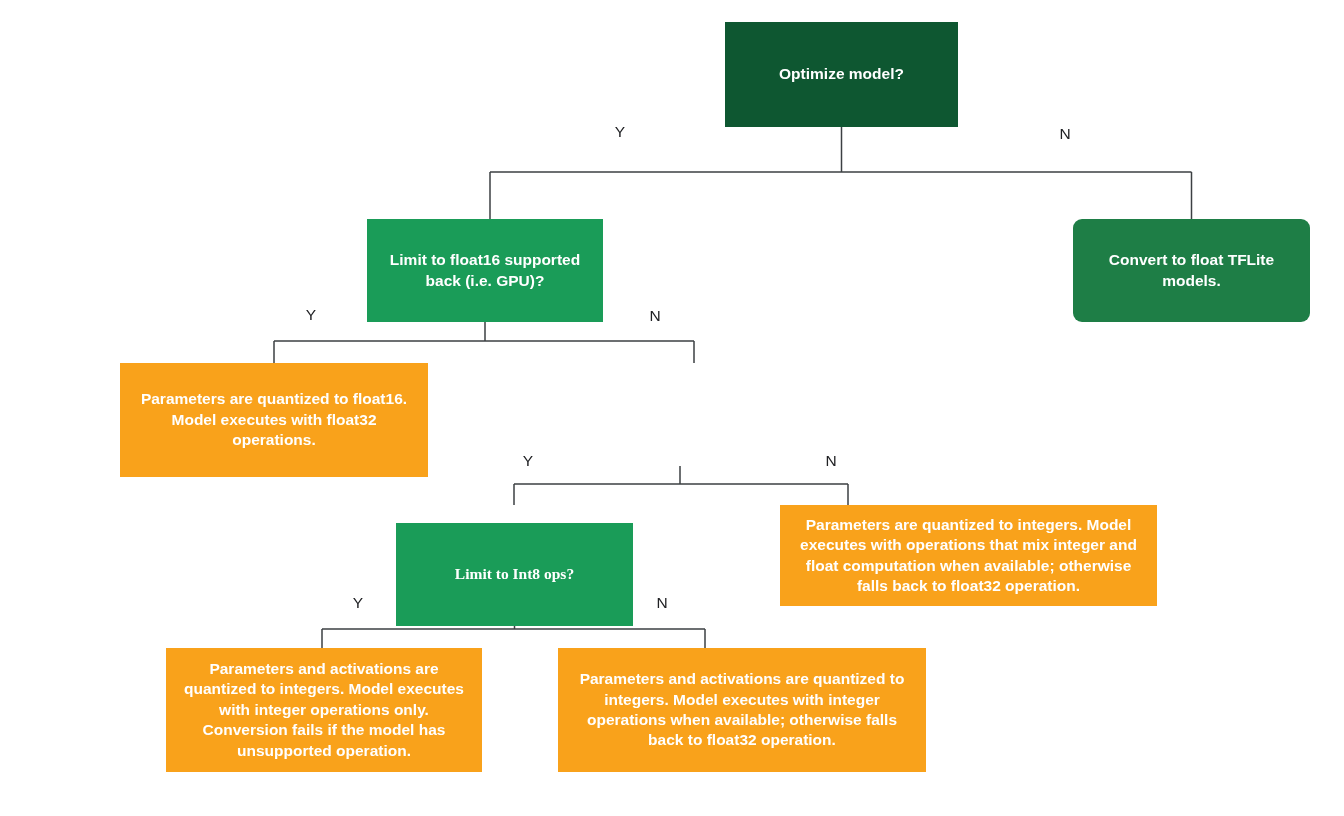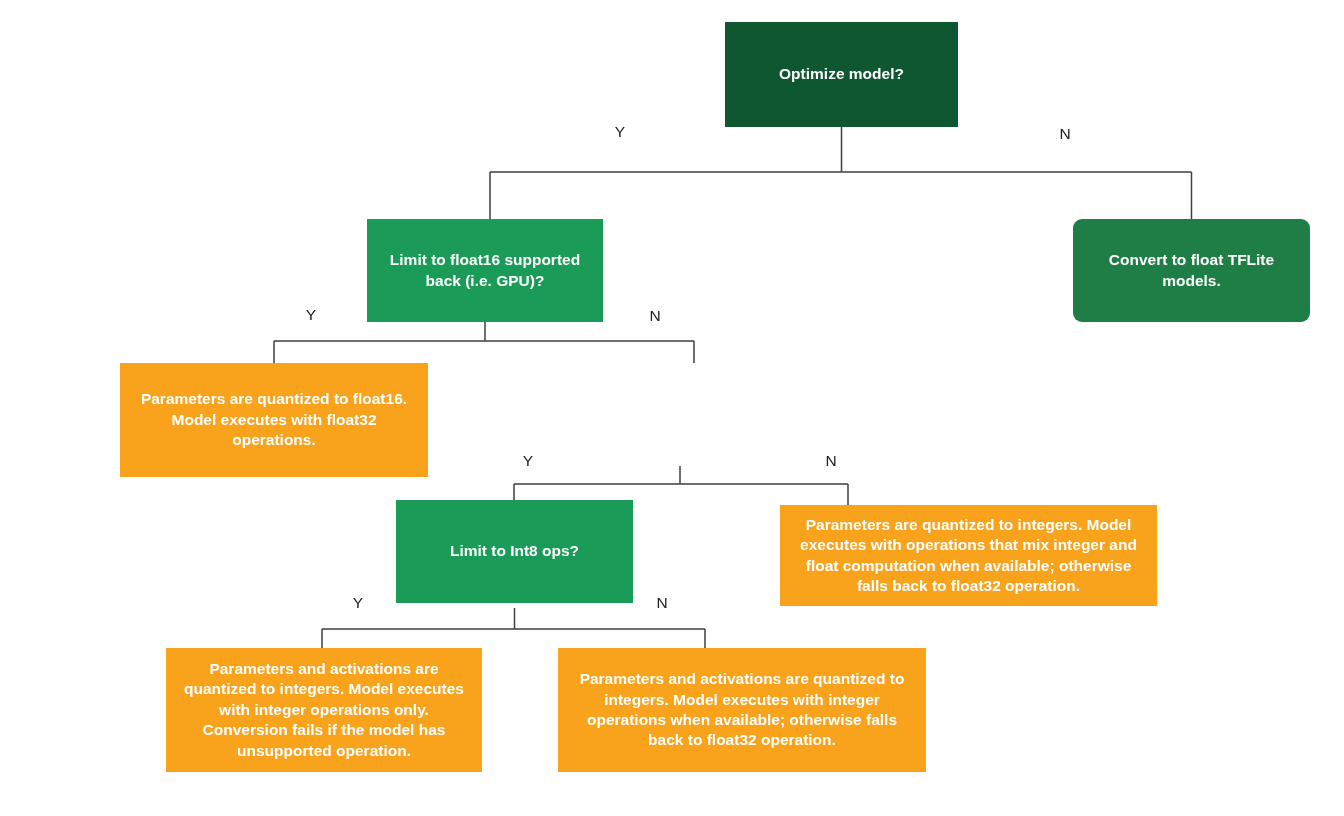--- a/index.html
+++ b/index.html
@@ -60,21 +60,21 @@
     font-size:15.5px;
     line-height:1;
   }
 
   
   #n-optimize        {left:725px; top:22px;  width:233px; height:105px;}
   #n-limit-float16   {left:367px; top:219px; width:236px; height:103px;}
   #n-convert-float   {left:1073px;top:219px; width:237px; height:103px;}
   #n-float16-result  {left:120px; top:363px; width:308px; height:114px;}
   #n-have-dataset    {left:551px; top:363px; width:258px; height:103px;}
-  #n-limit-int8      {left:396px; top:500px; width:237px; height:103px;}
+  #n-limit-int8      {left:396px; top:523px; width:237px; height:103px;font-family:Liberation Serif, serif;}
   #n-mixed-result    {left:735px; top:505px; width:377px; height:101px;margin-left:45px;}
   #n-int8-only       {left:166px; top:648px; width:316px; height:124px;}
   #n-int8-fallback   {left:558px; top:648px; width:368px; height:124px;}
 
   
   #el-optimize-yes     {left:620px; top:132px;}
   #el-optimize-no      {left:1065px;top:134px;}
   #el-limit-float16-yes{left:311px; top:315px;}
   #el-limit-float16-no {left:655px; top:316px;}
   #el-have-dataset-yes {left:528px; top:461px;}

